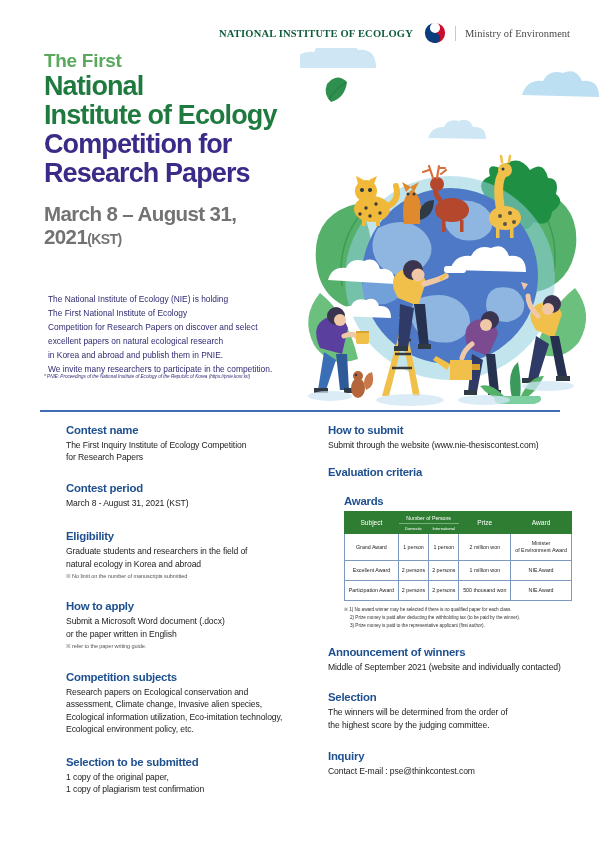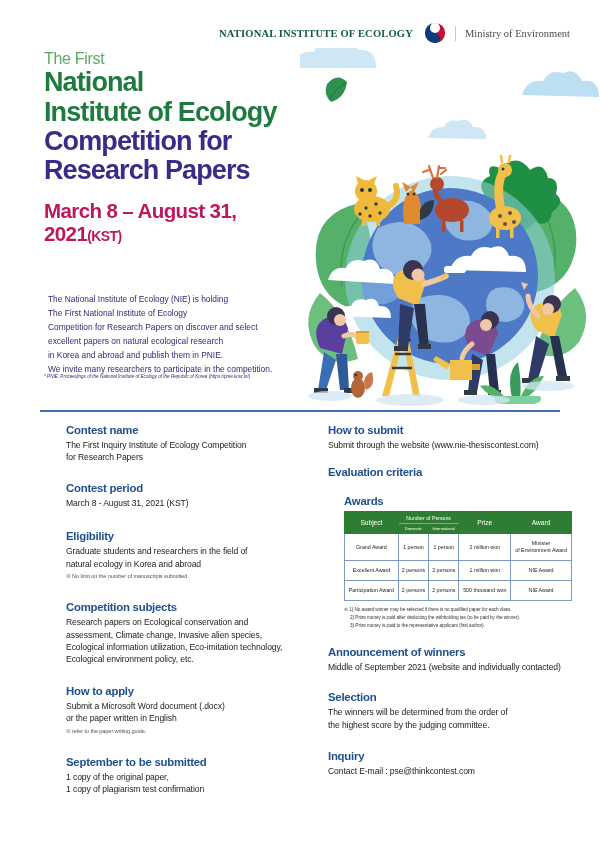--- a/index.html
+++ b/index.html
@@ -16,26 +16,26 @@
   .taegeuk-wrap { margin:0 9px 0 11px; display:flex; align-items:center; }
   .moe-word { font-size:10.5px; color:#4a4a4a; white-space:nowrap; }
   .moe-sep { width:1px; height:15px; background:#c8c8c8; margin-right:9px; }
 
   
   .art { position:absolute; top:48px; left:300px; width:300px; height:360px; }
   .art svg { display:block; }
 
   
   .title-block { position:absolute; left:44px; top:50px; width:300px; z-index:5; }
-  .t-first { font-size:16px; font-weight:normal; color:#5aa95f; letter-spacing:-.3px;
+  .t-first { font-size:19px; font-weight:bold; color:#5aa95f; letter-spacing:-.3px;
              font-stretch:condensed; line-height:1.15; }
   .t-main { font-size:27px; font-weight:bold; line-height:1.08; letter-spacing:-.9px; }
   .t-green { color:#1f7a3f; }
   .t-purple { color:#3b2a87; }
-  .t-date { font-size:20.5px; font-weight:bold; color:#be185d; line-height:1.12;
+  .t-date { font-size:20.5px; font-weight:bold; color:#737373; line-height:1.12;
             letter-spacing:-.6px; margin-top:15px; }
   .t-kst { font-size:14px; }
 
   .intro { position:absolute; left:32px; top:293px; width:290px;
            font-size:8.4px; line-height:1.66; color:#2f2b73;margin-left:16px; }
   .intro-note { position:absolute; left:44px; top:374px; width:300px;
                 font-size:4.6px; line-height:1.3; color:#2f2b73; font-style:italic; }
 
   
   .divider { position:absolute; left:40px; top:410px; width:520px; height:1.6px; background:#3f6db5; }
@@ -294,37 +294,37 @@
     <p style="white-space:pre-line;">March 8 - August 31, 2021 (KST)</p>
   </div>
 
   <div class="sec" style="margin-top:21px;">
     <h3>Eligibility</h3>
     <p style="white-space:pre-line;">Graduate students and researchers in the field of
 natural ecology in Korea and abroad</p>
     <div class="note">※ No limit on the number of manuscripts submitted</div>
   </div>
 
+  <div class="sec" style="margin-top:19px;">
+    <h3>How to apply</h3>
+    <p style="white-space:pre-line;">Submit a Microsoft Word document (.docx)
+or the paper written in English</p>
+    <div class="note">※ refer to the paper writing guide.</div>
+  </div>
+
   <div class="sec" style="margin-top:20px;">
     <h3>Competition subjects</h3>
     <p style="white-space:pre-line;">Research papers on Ecological conservation and
 assessment, Climate change, Invasive alien species,
 Ecological information utilization, Eco-imitation technology,
 Ecological environment policy, etc.</p>
   </div>
 
-  <div class="sec" style="margin-top:19px;">
-    <h3>How to apply</h3>
-    <p style="white-space:pre-line;">Submit a Microsoft Word document (.docx)
-or the paper written in English</p>
-    <div class="note">※ refer to the paper writing guide.</div>
-  </div>
-
   <div class="sec" style="margin-top:20px;">
-    <h3>September to be submitted</h3>
+    <h3>Selection to be submitted</h3>
     <p style="white-space:pre-line;">1 copy of the original paper,
 1 copy of plagiarism test confirmation</p>
   </div>
 
 </div>
 
 <div class="col col-right">
 
   <div class="sec">
     <h3>How to submit</h3>

